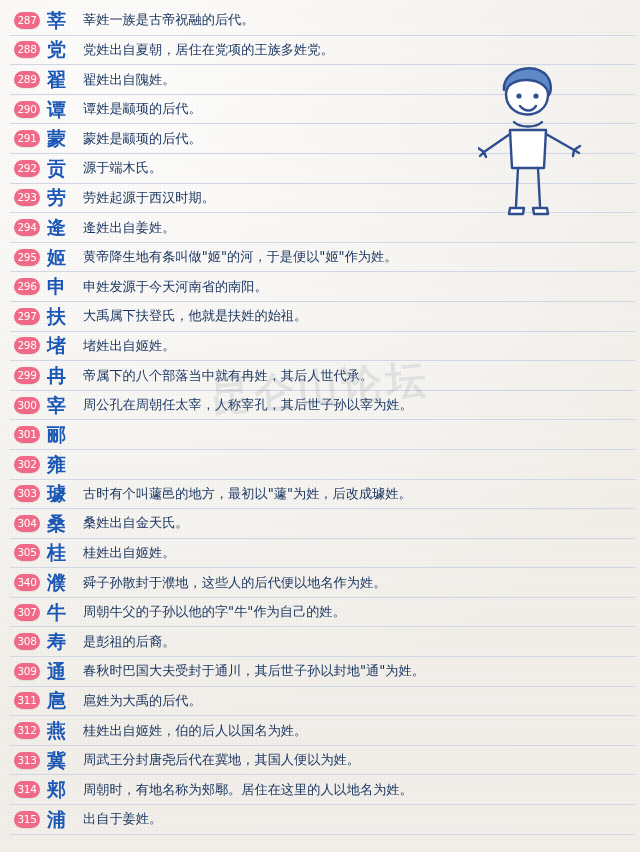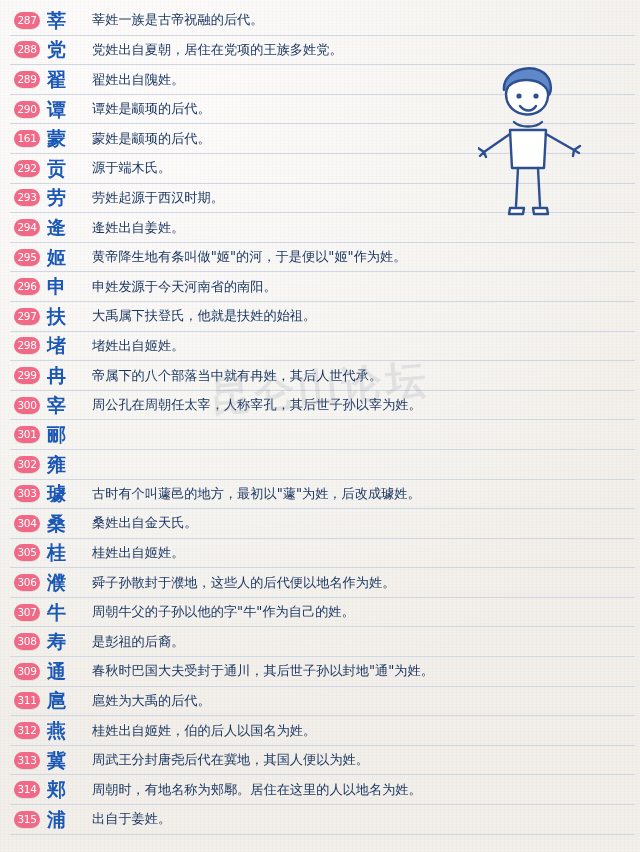--- a/index.html
+++ b/index.html
@@ -78,21 +78,20 @@
     letter-spacing: 0;
   }
   .desc {
     flex: 1 1 auto;
     color: #17335f;
     font-family: "DejaVu Sans", sans-serif;
     font-size: 13.2px;
     line-height: 1.2;
     white-space: nowrap;
     overflow: hidden;
-    margin-left: 9px;
   }
   
   .doodle {
     position: absolute;
     right: 42px;
     top: 56px;
     width: 120px;
     height: 170px;
     z-index: 4;
     pointer-events: none;
@@ -148,21 +147,21 @@
       <div class="num">289</div>
       <div class="surname">翟</div>
       <div class="desc">翟姓出自隗姓。</div>
     </div>
     <div class="row">
       <div class="num">290</div>
       <div class="surname">谭</div>
       <div class="desc">谭姓是颛顼的后代。</div>
     </div>
     <div class="row">
-      <div class="num">161</div>
+      <div class="num">291</div>
       <div class="surname">蒙</div>
       <div class="desc">蒙姓是颛顼的后代。</div>
     </div>
     <div class="row">
       <div class="num">292</div>
       <div class="surname">贡</div>
       <div class="desc">源于端木氏。</div>
     </div>
     <div class="row">
       <div class="num">293</div>
@@ -221,21 +220,21 @@
       <div class="num">304</div>
       <div class="surname">桑</div>
       <div class="desc">桑姓出自金天氏。</div>
     </div>
     <div class="row">
       <div class="num">305</div>
       <div class="surname">桂</div>
       <div class="desc">桂姓出自姬姓。</div>
     </div>
     <div class="row">
-      <div class="num">306</div>
+      <div class="num">340</div>
       <div class="surname">濮</div>
       <div class="desc">舜子孙散封于濮地，这些人的后代便以地名作为姓。</div>
     </div>
     <div class="row">
       <div class="num">307</div>
       <div class="surname">牛</div>
       <div class="desc">周朝牛父的子孙以他的字"牛"作为自己的姓。</div>
     </div>
     <div class="row">
       <div class="num">308</div>

